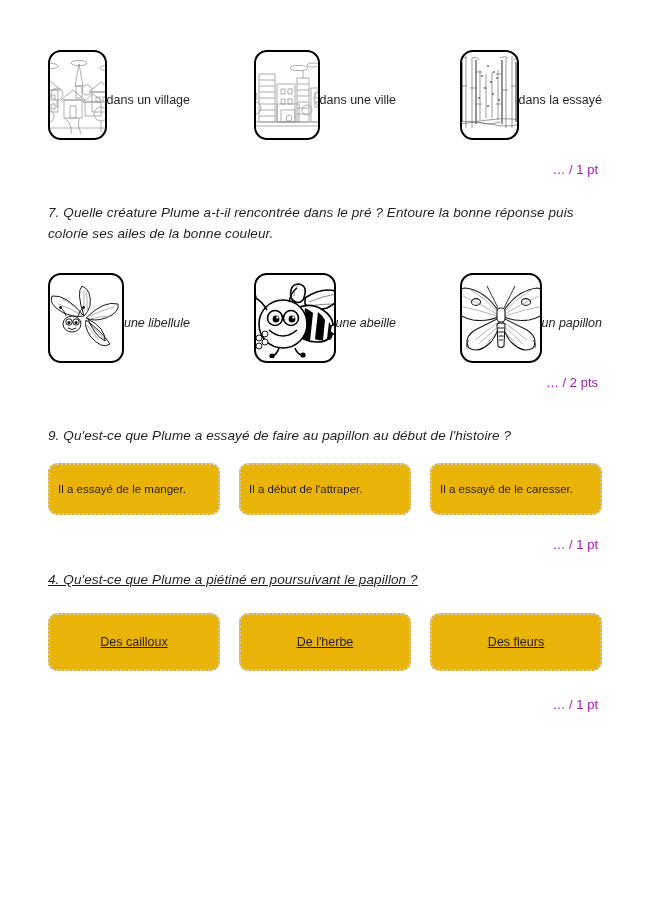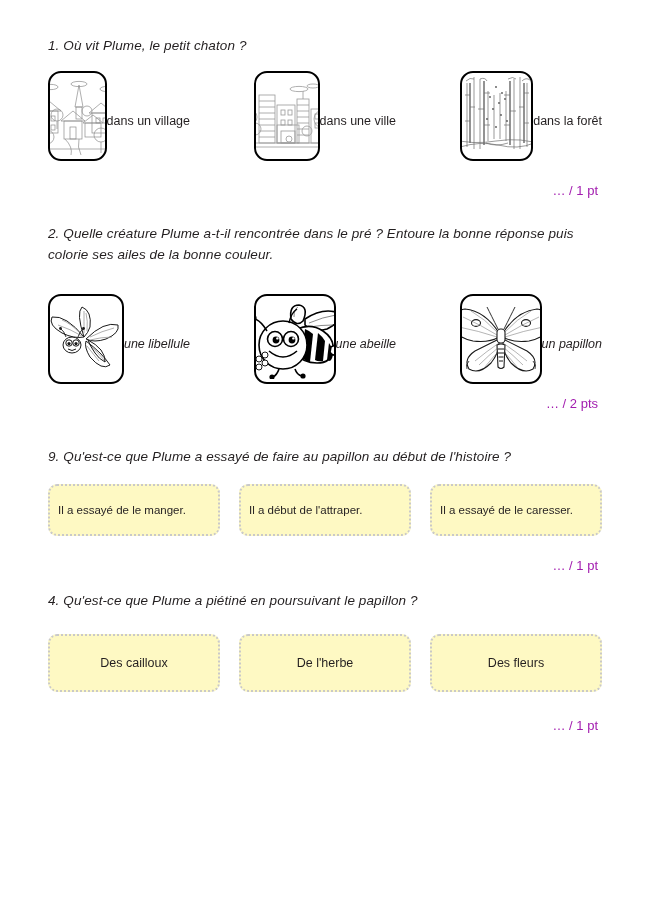--- a/index.html
+++ b/index.html
@@ -82,37 +82,36 @@
     justify-content: space-between;
     margin-top: 16px;
   }
   .opt-box {
     width: 172px;
     box-sizing: border-box;
     border: 2px dotted #c9c9c9;
     border-radius: 9px;
     font-size: 11.5px;
     color: #231f20;
-    background: #fef9c3;
+    background: #eab308;
     display: flex;
     align-items: center;
   }
   .opt-row.h52 .opt-box { height: 52px; }
   .opt-row.h58 .opt-box { height: 58px; }
   .opt-box.left   { justify-content: flex-start; padding: 0 8px; }
   .opt-box.center { justify-content: center; padding: 0 8px; }
   .opt-box.center span { font-size: 12.5px; }
 </style>
 </head>
 <body>
 
 <div class="page">
 
   <div class="question-block q1">
-    <p class="q-text">1. Où vit Plume, le petit chaton ?</p>
 
     <div class="pic-row">
 
       <div class="pic-option">
         <div class="pic-frame">
           <span>
             <svg width="100" height="78" viewBox="0 0 100 78">
               <g fill="none" stroke="#8c8c8c" stroke-width="0.7">
                 <ellipse cx="24" cy="10" rx="7" ry="2.6"></ellipse>
                 <ellipse cx="52" cy="7" rx="8" ry="2.6"></ellipse>
@@ -219,30 +218,30 @@
                 <circle cx="55" cy="22" r="0.9"></circle>
                   <circle cx="43" cy="32" r="0.9"></circle>
                 <circle cx="51" cy="38" r="0.9"></circle>
                   <circle cx="37" cy="42" r="0.9"></circle>
                 <circle cx="57" cy="44" r="0.9"></circle>
                   <circle cx="46" cy="50" r="0.9"></circle>
               </g>
             </svg>
           </span>
         </div>
-        <div class="pic-label">dans la forêt</div>
+        <div class="pic-label">dans la essayé</div>
       </div>
 
     </div>
   </div>
 
   <div class="score" style="margin-top:22px;">… / 1 pt</div>
 
   <div class="question-block" style="margin-top:26px;">
-    <p class="q-text">2. Quelle créature Plume a-t-il rencontrée dans le pré ? Entoure la bonne réponse puis colorie ses ailes de la bonne couleur.</p>
+    <p class="q-text">7. Quelle créature Plume a-t-il rencontrée dans le pré ? Entoure la bonne réponse puis colorie ses ailes de la bonne couleur.</p>
 
     <div class="pic-row" style="margin-top:28px;font-style:italic;">
 
       <div class="pic-option">
         <div class="pic-frame">
           <span>
             <svg width="108" height="80" viewBox="0 0 108 80">
               <g fill="#ffffff" stroke="#1a1a1a" stroke-width="1">
                 <path d="M52 38 Q34 16 20 18 Q16 26 30 34 Q42 40 52 38 Z"></path>
                 <path d="M52 38 Q44 14 50 8 Q60 12 58 28 Q56 34 52 38 Z"></path>
@@ -363,21 +362,21 @@
         <span>Il a début de l'attraper.</span>
       </div>
       <div class="opt-box left">
         <span>Il a essayé de le caresser.</span>
       </div>
     </div>
   </div>
 
   <div class="score" style="margin-top:22px;">… / 1 pt</div>
 
-  <div class="question-block" style="margin-top:18px;">
+  <div class="question-block" style="margin-top:18px;text-decoration:underline;">
     <p class="q-text">4. Qu'est-ce que Plume a piétiné en poursuivant le papillon ?</p>
 
     <div class="opt-row h58" style="margin-top:22px;">
       <div class="opt-box center">
         <span>Des cailloux</span>
       </div>
       <div class="opt-box center">
         <span>De l'herbe</span>
       </div>
       <div class="opt-box center">

